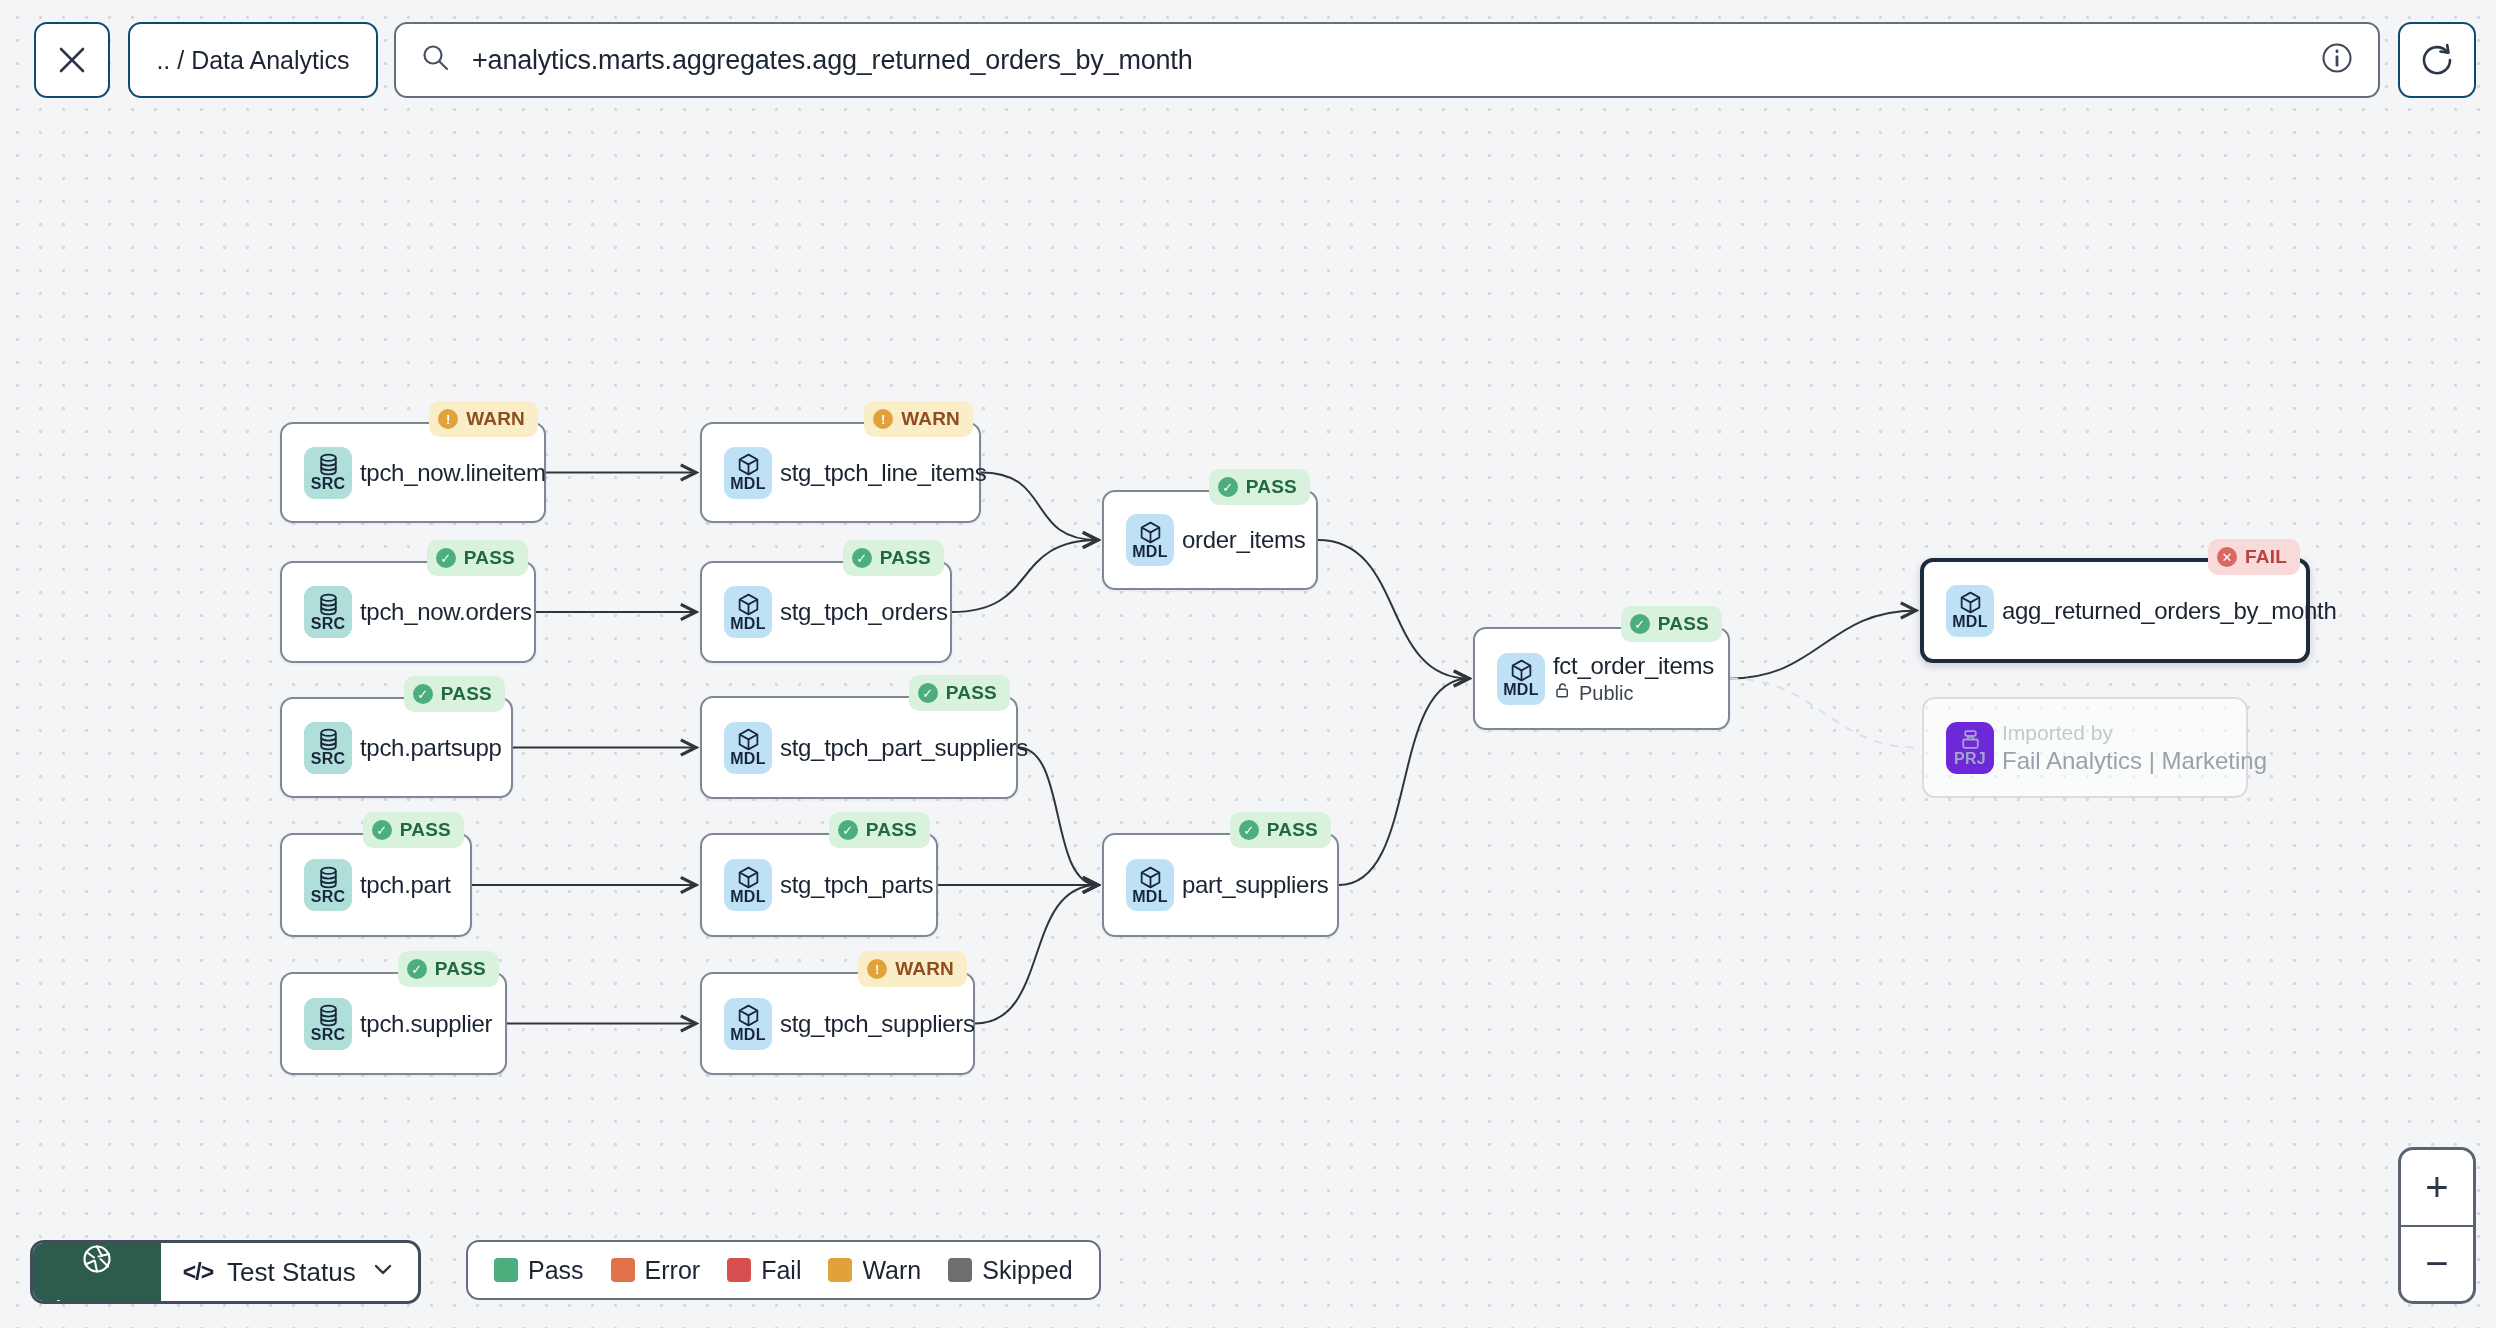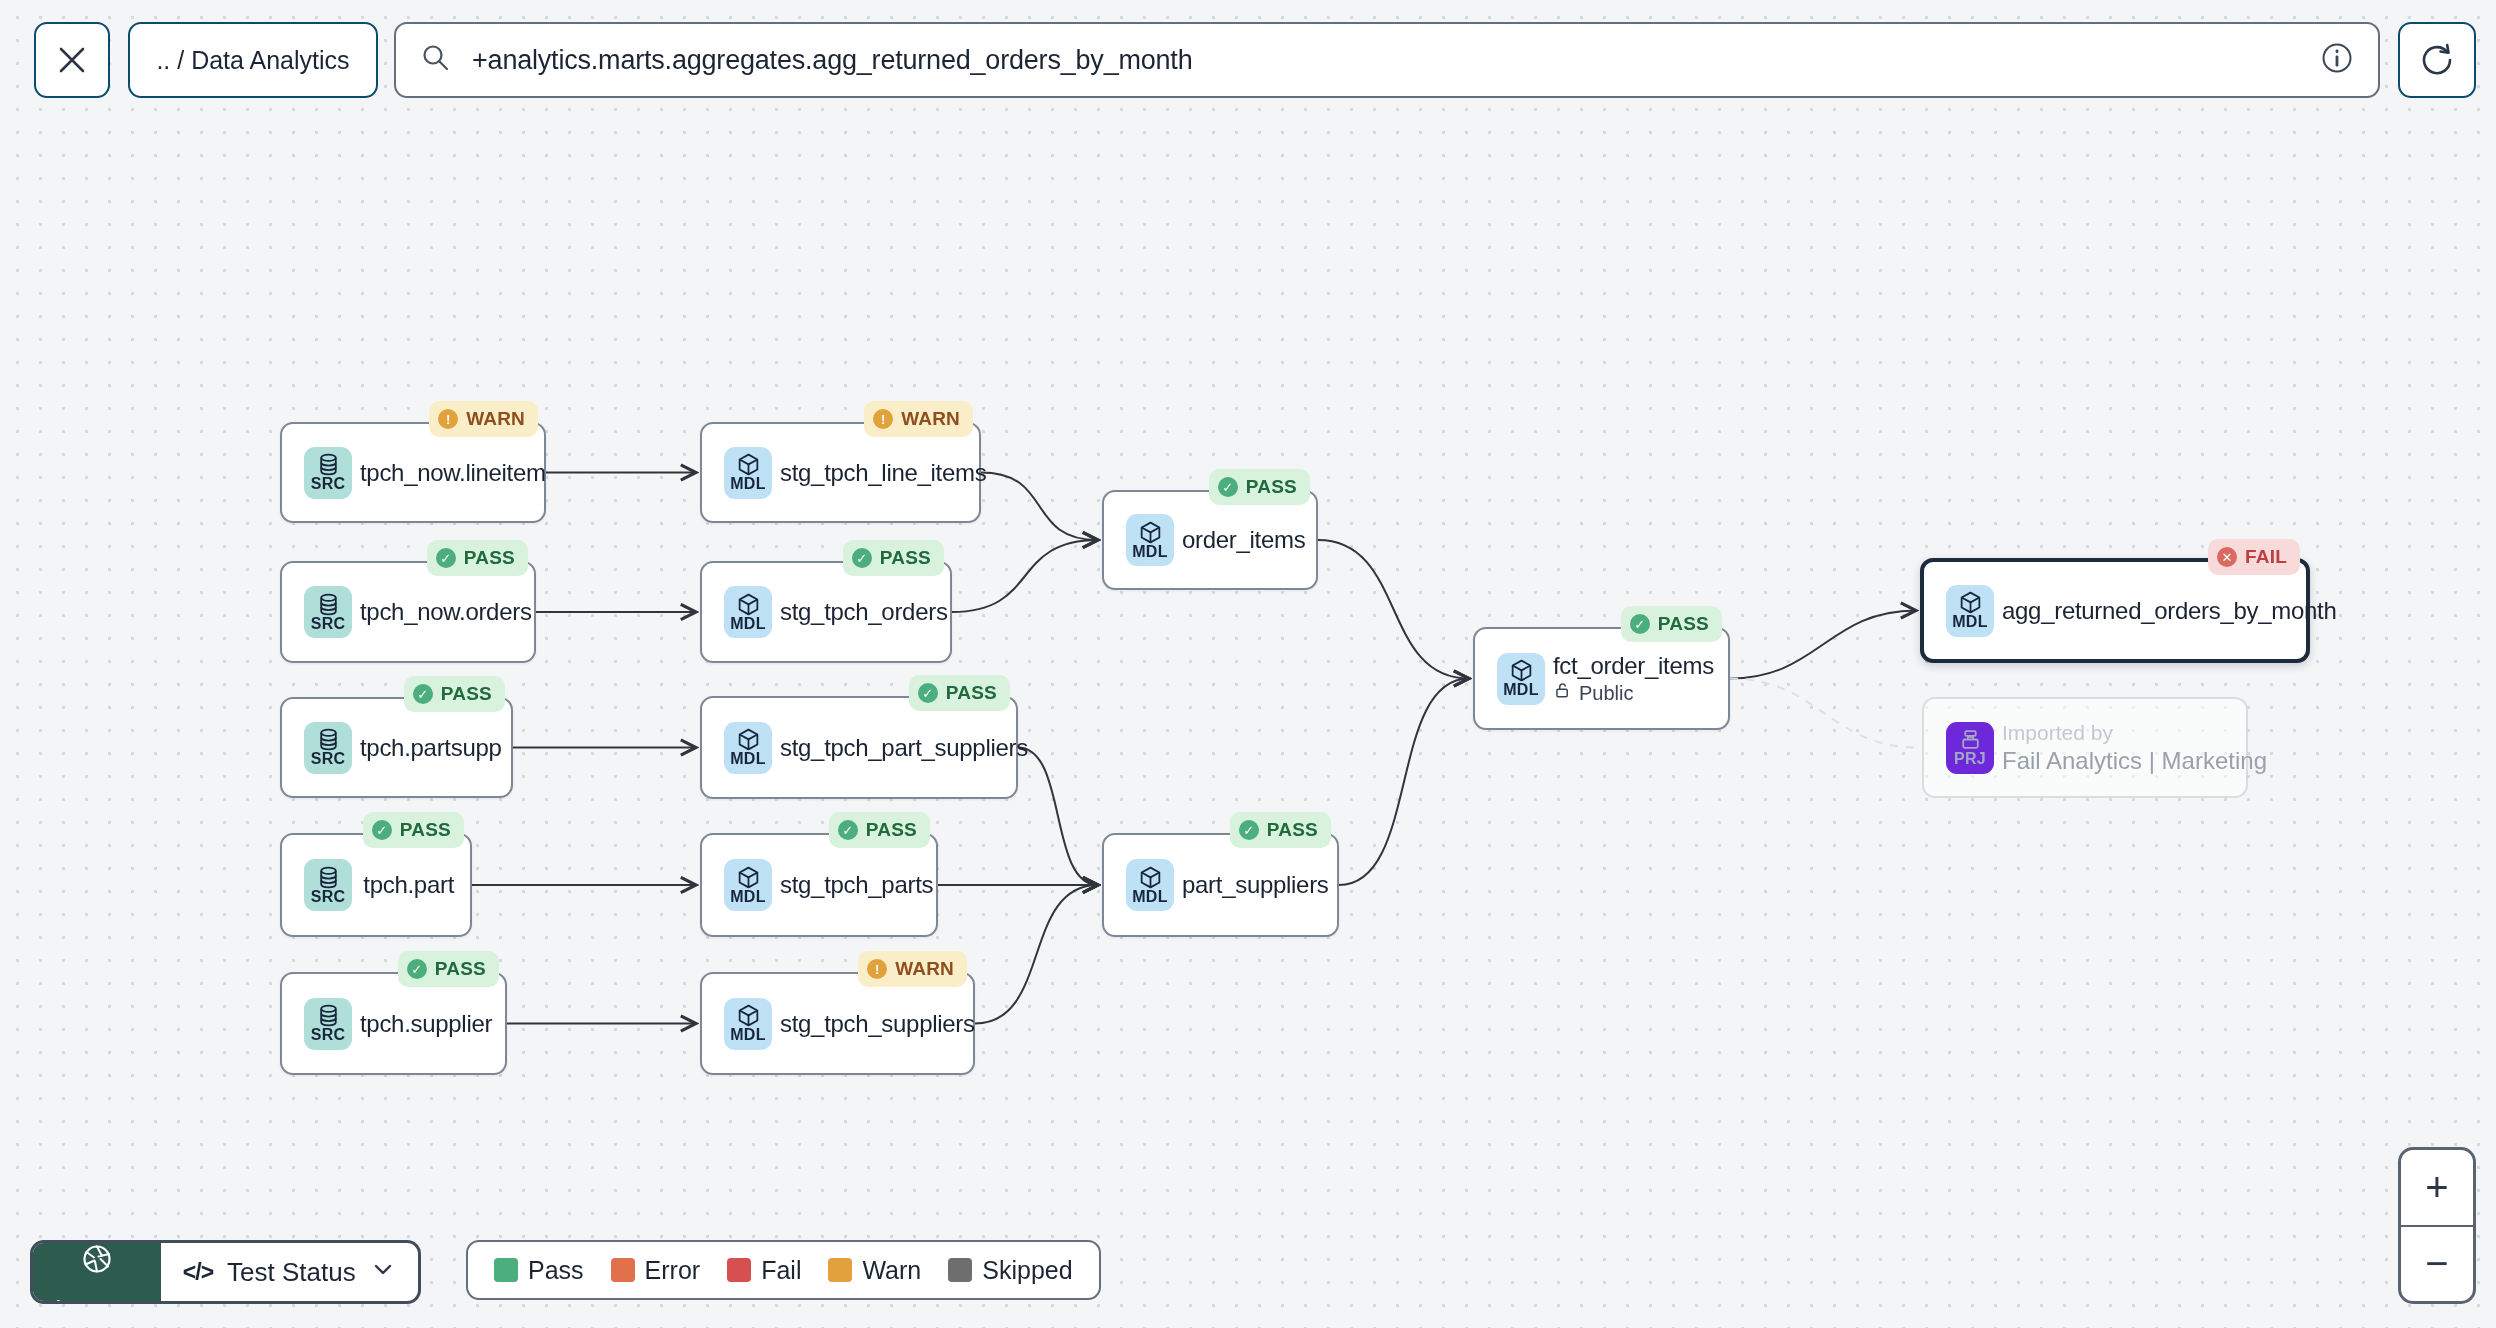--- a/index.html
+++ b/index.html
@@ -40,21 +40,21 @@
   .node-icon{
     width:48px;height:52px;border-radius:11px;flex:0 0 auto;
     display:flex;flex-direction:column;align-items:center;justify-content:center;
     color:#18263c;
   }
   .node-icon svg{display:block;margin-bottom:-1px;}
   .node-icon .tname{font-size:16px;font-weight:700;letter-spacing:.3px;line-height:1.05;}
   .node.faded .node-icon{color:#a2a8c4;}
   .node-body{flex:1;display:flex;flex-direction:column;justify-content:center;min-width:0;}
   .node-title{
-    font-size:24px;color:#1a2433;letter-spacing:-0.3px;white-space:nowrap;text-align:right;
+    font-size:24px;color:#1a2433;letter-spacing:-0.3px;white-space:nowrap;text-align:left;
   }
   .node-body.left .node-title{text-align:left;}
   .node-sub{display:flex;align-items:center;gap:7px;font-size:20px;color:#3a4454;margin-top:1px;}
   .node.faded .t1{font-size:21px;color:#c4c8d2;text-align:left;white-space:nowrap;}
   .node.faded .t2{font-size:24px;color:#9aa0ac;text-align:left;white-space:nowrap;margin-top:2px;}
   .badge{
     position:absolute;top:-23px;right:6px;height:36px;border-radius:10px;
     display:flex;align-items:center;gap:8px;padding:0 13px 0 9px;
     font-size:19px;font-weight:700;letter-spacing:.2px;box-sizing:border-box;
   }

